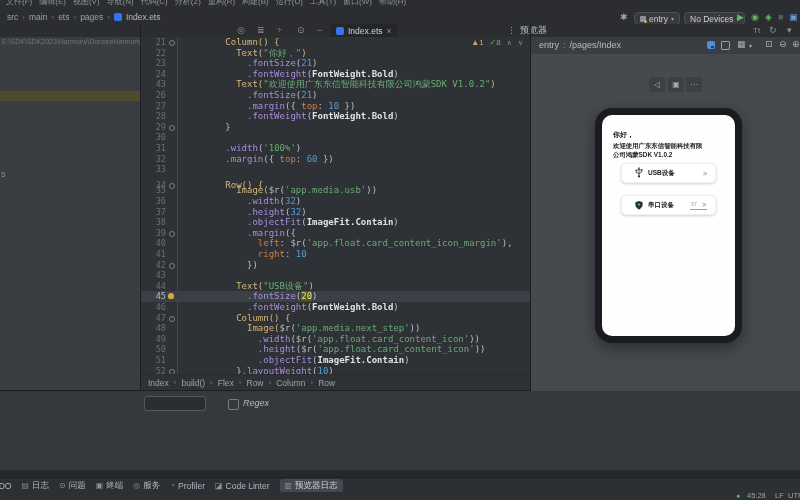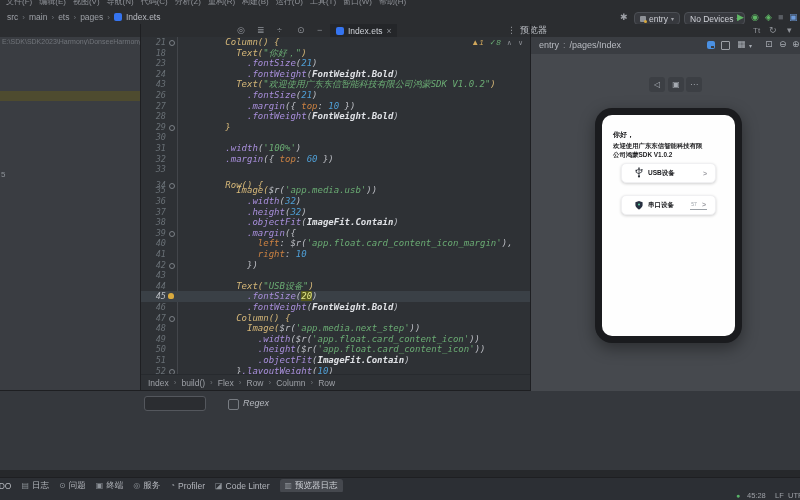--- a/index.html
+++ b/index.html
@@ -25,21 +25,21 @@
   .stripico{position:absolute;top:0;font-size:9px;color:#8e9197;line-height:13px;}
   #tab-active{position:absolute;left:330px;top:0;height:13px;display:flex;align-items:center;gap:4px;
         padding:0 6px;background:#242629;font-size:8.5px;color:#cfd2d8;}
   #pv-title{position:absolute;left:520px;top:0;line-height:13px;font-size:9px;color:#b8bbc1;}
   
   #project{left:0;top:37px;width:140px;height:353px;background:#3a3d42;overflow:hidden;}
   #proj-path{position:absolute;left:2px;top:1px;width:138px;font-size:7px;color:#70747a;white-space:nowrap;overflow:hidden;}
   #proj-sel{position:absolute;left:0;top:54px;width:140px;height:10px;background:#4e4b2f;}
   #proj-stray{position:absolute;left:1px;top:133px;font-size:8px;color:#8e9399;}
   
-  #editor{left:140px;top:37px;width:398px;height:337px;background:#2e3135;overflow:hidden;font-style:italic;}
+  #editor{left:140px;top:37px;width:398px;height:337px;background:#2e3135;overflow:hidden;}
   #gutter-sep{position:absolute;left:37px;top:0;width:1px;height:337px;background:#43464b;}
   .code-row{position:absolute;left:0;width:100%;height:10.6px;font-family:"DejaVu Sans Mono",monospace;font-size:9px;line-height:10.6px;}
   .code-row.cur{background:#3a4046;}
   .ln-num{position:absolute;left:0;width:26px;text-align:right;color:#697076;font-size:8.5px;}
   .cur .ln-num{color:#b9bdc3;}
   .fold{position:absolute;left:29px;top:3px;width:4px;height:4px;border:1px solid #7a7f85;border-radius:50%;}
   .bulb{position:absolute;left:28px;top:2px;width:6px;height:6px;background:#d8a93e;border-radius:50% 50% 2px 2px;}
   .code-text{position:absolute;left:42px;white-space:pre;}
   .tk-p{color:#bcbec4;} .tk-c{color:#d5b778;} .tk-m{color:#a98fdc;} .tk-s{color:#6aab73;}
   .tk-n{color:#4f9fd6;} .tk-pr{color:#cc8242;} .tk-bc{color:#dfe1e5;font-weight:bold;}
@@ -175,21 +175,21 @@
 
   <div id="editor" class="abs">
     <div id="gutter-sep"></div>
     <div id="code-lines">
         <div class="code-row" style="top: 0px;">
           <span class="ln-num">21</span>
           <span class="fold"></span>
           <span class="code-text"><span class="tk-c">        Column() {</span></span>
         </div>
         <div class="code-row" style="top: 10.6px;">
-          <span class="ln-num">18</span>
+          <span class="ln-num">22</span>
           <span class="code-text"><span class="tk-c">          Text(</span><span class="tk-s">"你好，"</span><span class="tk-c">)</span></span>
         </div>
         <div class="code-row" style="top: 21.2px;">
           <span class="ln-num">23</span>
           <span class="code-text"><span class="tk-p">            </span><span class="tk-m">.fontSize</span><span class="tk-p">(</span><span class="tk-n">21</span><span class="tk-p">)</span></span>
         </div>
         <div class="code-row" style="top: 31.8px;">
           <span class="ln-num">24</span>
           <span class="code-text"><span class="tk-p">            </span><span class="tk-m">.fontWeight</span><span class="tk-p">(</span><span class="tk-bc">FontWeight.Bold</span><span class="tk-p">)</span></span>
         </div>

